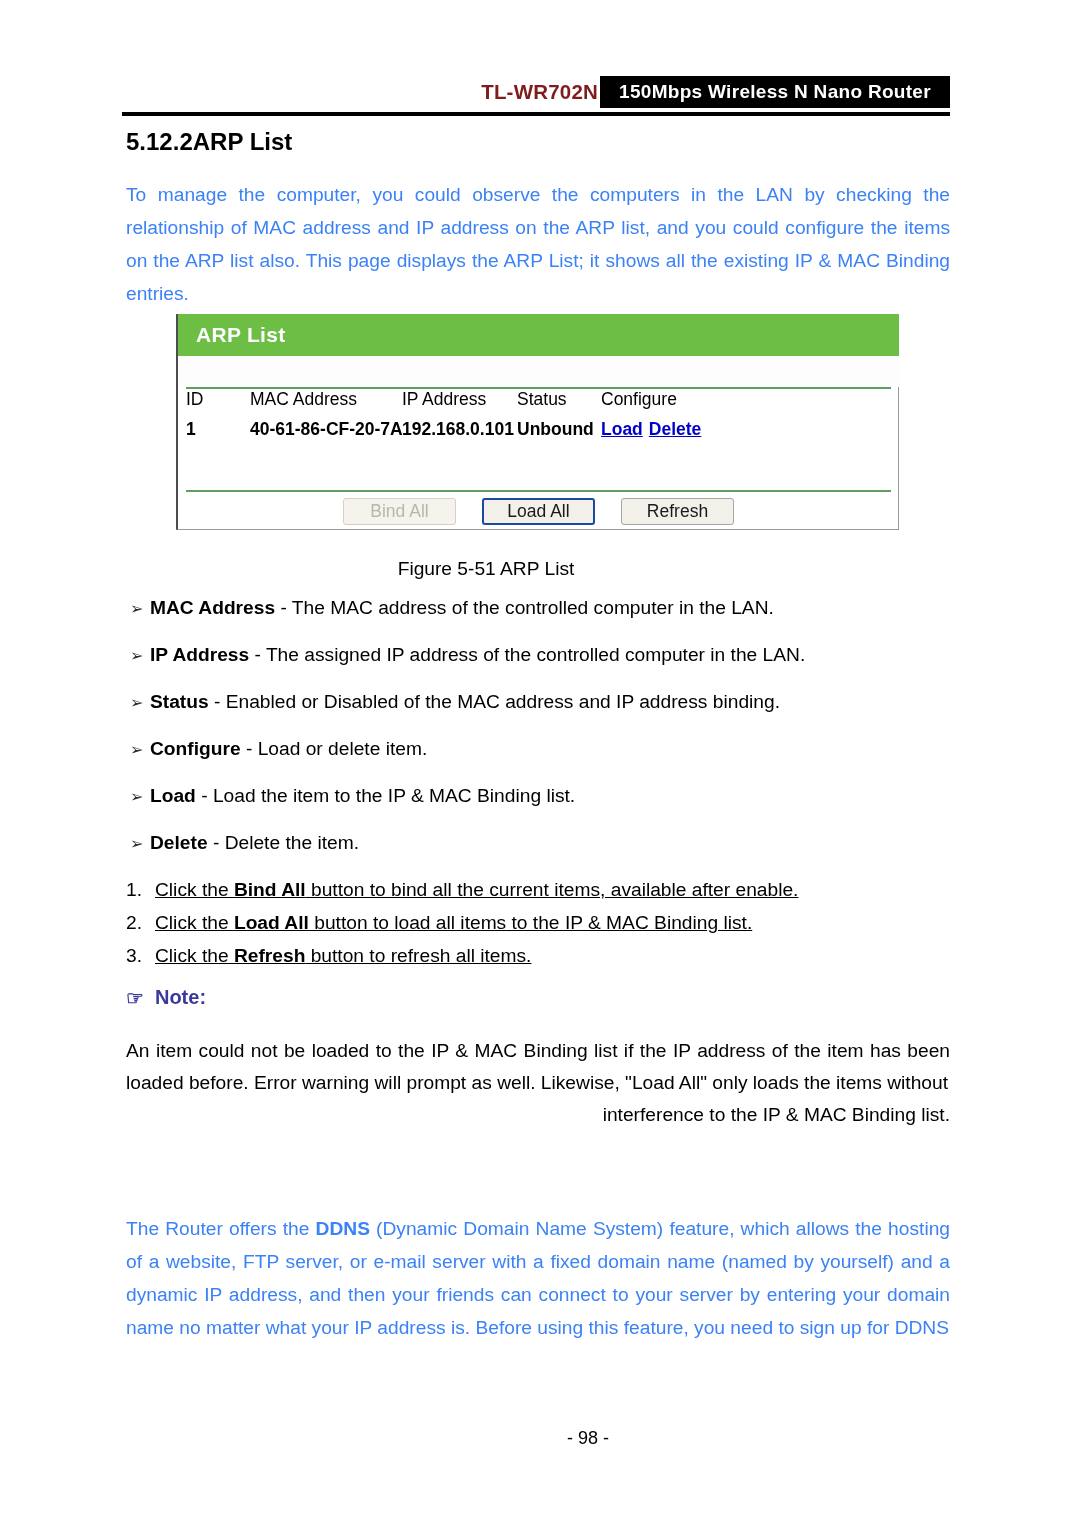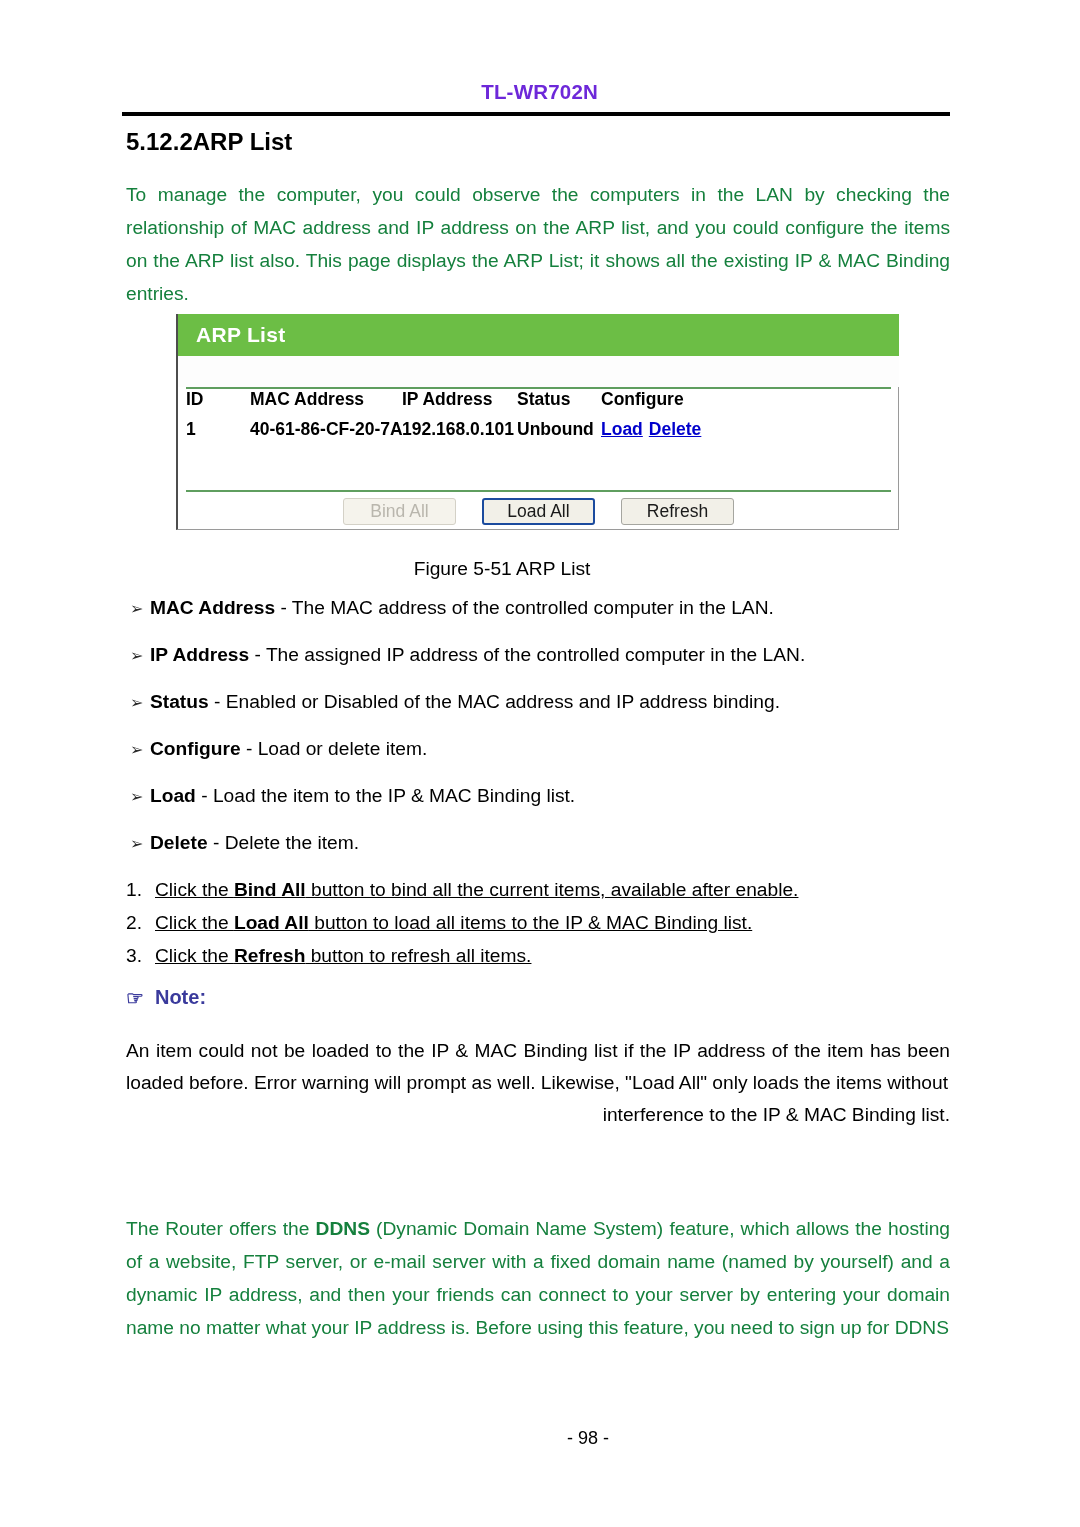--- a/index.html
+++ b/index.html
@@ -32,21 +32,21 @@
     height: 38px;
   }
   .header-model {
     position: absolute;
     right: 352px;
     top: 4px;
     font-size: 20.5px;
     font-weight: bold;
     letter-spacing: 0.2px;
     white-space: nowrap;
-    color: #6d28d9;
+    color: #7f1d1d;
   }
   .header-banner {
     position: absolute;
     right: 0;
     top: 0;
     width: 350px;
     height: 32px;
     background: #000000;
     color: #ffffff;
     font-size: 19px;
@@ -84,21 +84,21 @@
     white-space: nowrap;
   }
   .h2 .num { margin-right: 14px; }
 
   
   .para {
     position: absolute;
     font-size: 19.2px;
     line-height: 33px;
     text-align: justify;
-    color: #15803d;
+    color: #3b82f6;
   }
 
   
   .panel {
     position: absolute;
     left: 176px;
     top: 314px;
     width: 723px;
     height: 216px;
     background: #ffffff;
@@ -151,21 +151,21 @@
     position: absolute;
     white-space: nowrap;
     font-weight: bold;
   }
   .c-id     { left: 8px; }
   .c-mac    { left: 72px; }
   .c-ip     { left: 224px; }
   .c-status { left: 339px; }
   .c-conf   { left: 423px; }
 
-  .arp-head .cell { font-weight: bold; text-align: center; }
+  .arp-head .cell { font-weight: normal; text-align: center; }
   .arp-data .cell { font-weight: bold; }
 
   .arp-link {
     color: #0000cc;
     text-decoration: underline;
     font-weight: bold;
     cursor: pointer;
   }
   .arp-link + .arp-link { margin-left: 6px; }
 
@@ -199,21 +199,21 @@
     border-color: #d4d1c7;
     background: #f5f3ec;
   }
   .btn.focus {
     border: 2px solid #1b4b9e;
     background: #f2f0e8;
   }
 
   .figure-caption {
     position: absolute;
-    left: 16px;
+    left: 0;
     width: 972px;
     text-align: center;
     font-size: 19.2px;
   }
 
   
   .bullet {
     position: absolute;
     left: 126px;
     width: 824px;
@@ -292,20 +292,21 @@
     padding-left: 48px;
   }
 </style>
 </head>
 <body>
 
 <div class="page">
 
   <div class="header">
     <div class="header-model">TL-WR702N</div>
+    <div class="header-banner">150Mbps  Wireless  N  Nano  Router</div>
   </div>
   <div class="header-rule"></div>
 
   <div class="h3" style="top:128px;">
     <span class="num">5.12.2</span><span>ARP List</span>
   </div>
 
   <div class="para" style="left:126px; top:178px; width:824px;">To manage the computer, you could observe the computers in the LAN by checking the relationship of MAC address and IP address on the ARP list, and you could configure the items on the ARP list also. This page displays the ARP List; it shows all the existing IP &amp; MAC Binding entries.</div>
 
   <div class="panel">

